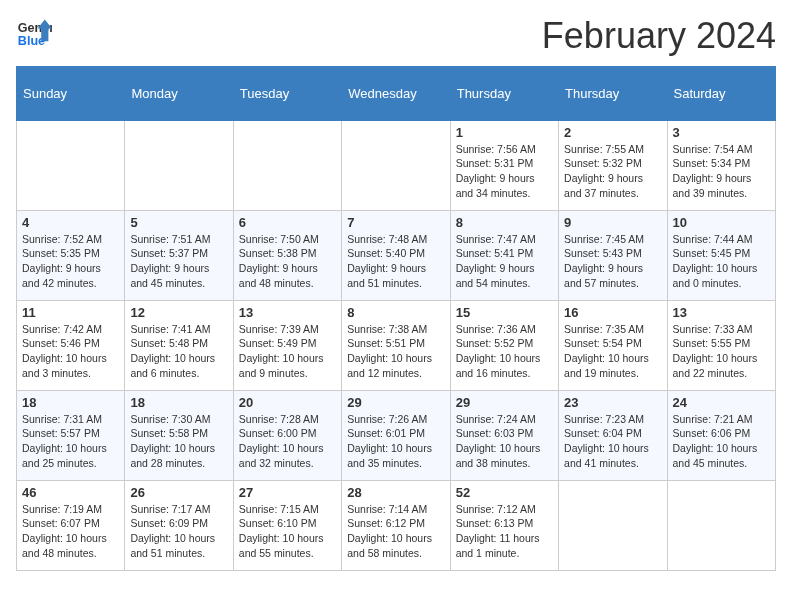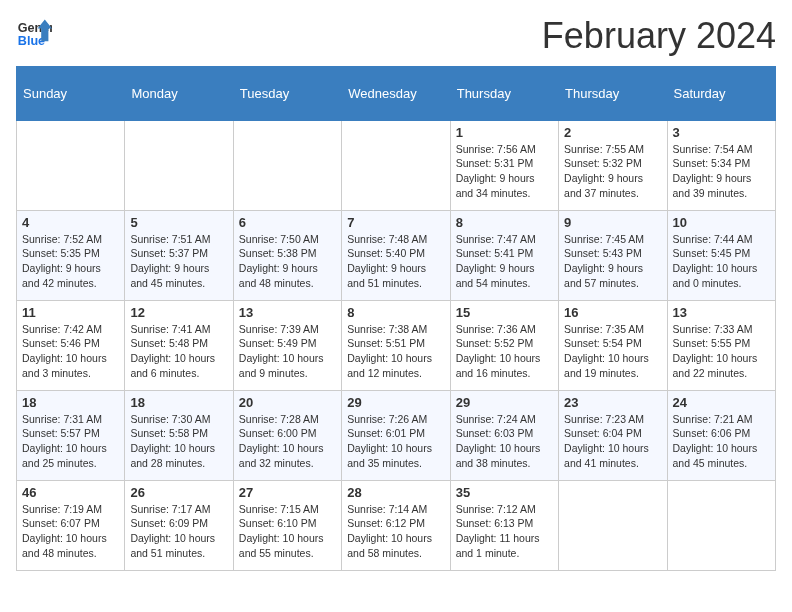--- a/index.html
+++ b/index.html
@@ -234,20 +234,20 @@
         </td>
         <td>
           <span class="day-number">27</span>
           <div class="day-info">Sunrise: 7:15 AM<br>Sunset: 6:10 PM<br>Daylight: 10 hours and 55 minutes.</div>
         </td>
         <td>
           <span class="day-number">28</span>
           <div class="day-info">Sunrise: 7:14 AM<br>Sunset: 6:12 PM<br>Daylight: 10 hours and 58 minutes.</div>
         </td>
         <td>
-          <span class="day-number">35</span>
+          <span class="day-number">52</span>
           <div class="day-info">Sunrise: 7:12 AM<br>Sunset: 6:13 PM<br>Daylight: 11 hours and 1 minute.</div>
         </td>
         <td class="empty-cell"></td>
         <td class="empty-cell"></td>
       </tr>
     </tbody>
 </table>
 
 </body></html>

